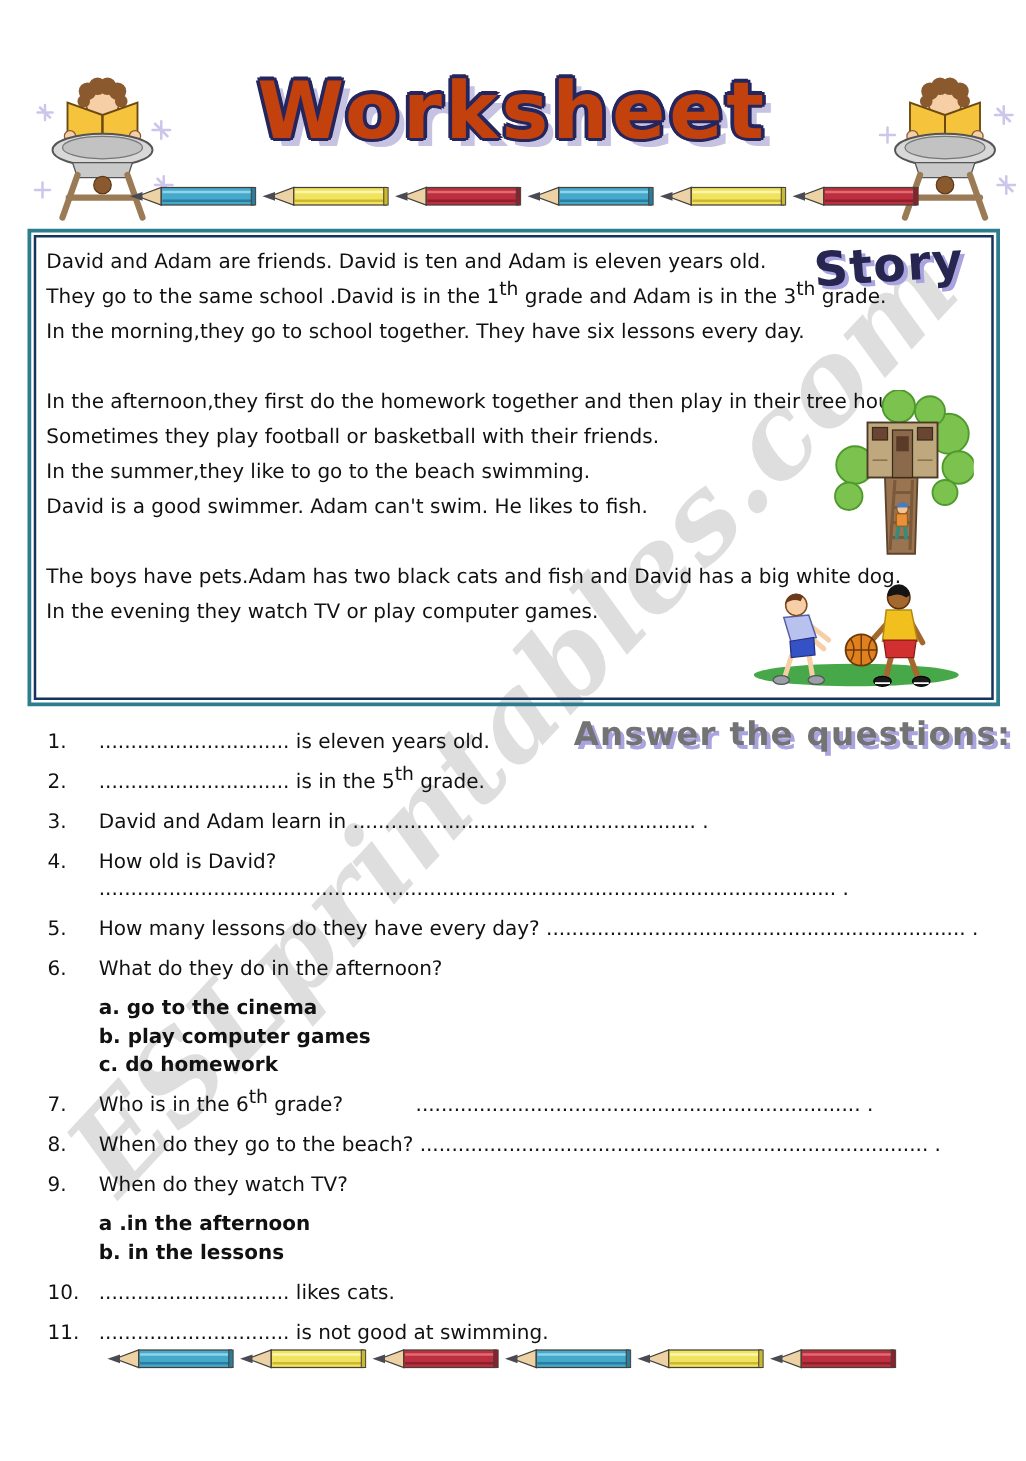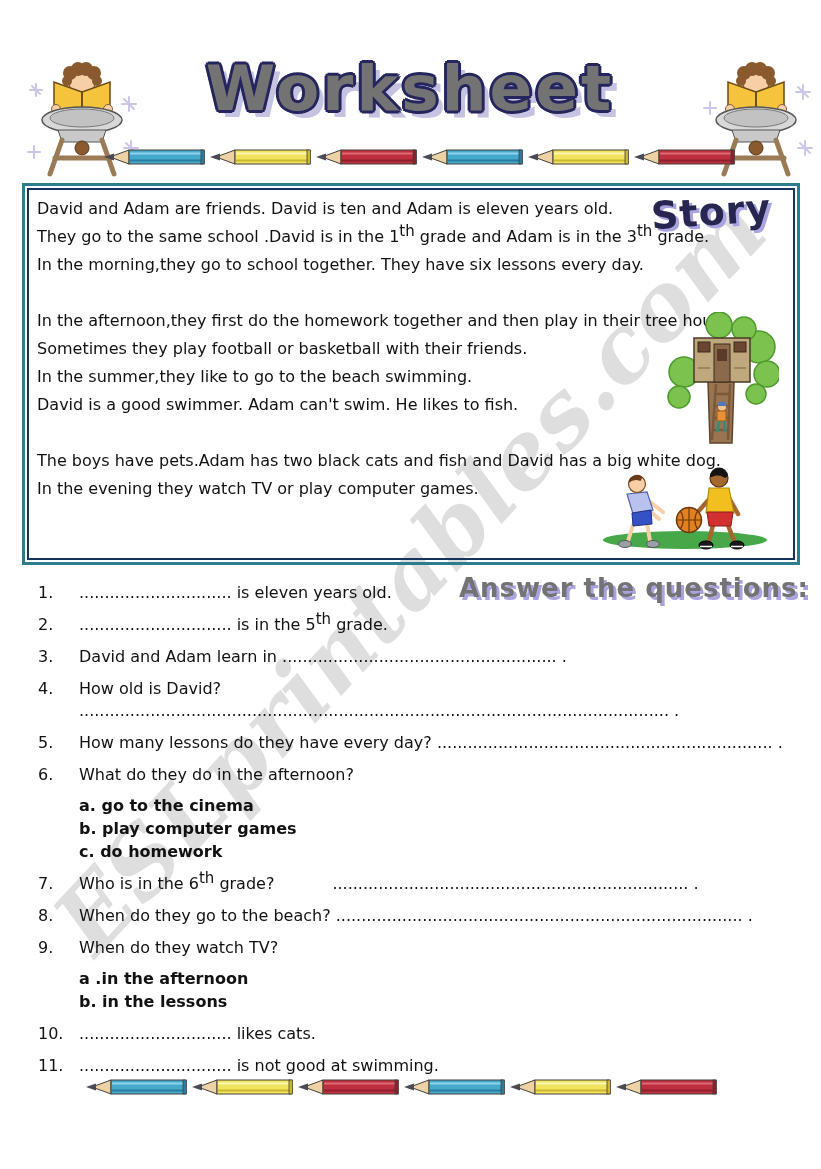--- a/index.html
+++ b/index.html
@@ -8,21 +8,21 @@
   
   .watermark{position:absolute;left:410px;top:575px;transform:translate(-50%,-50%) rotate(-47deg);
      font-family:"DejaVu Serif",serif;font-style:italic;font-weight:bold;font-size:92px;
      color:rgba(190,190,190,0.5);white-space:nowrap;z-index:0;letter-spacing:1px;}
   .layer{position:relative;z-index:1;}
   
   .clipart{position:absolute;}
   .clip-left{left:24px;top:56px;}
   .clip-right{left:698px;top:56px;}
   .title{position:absolute;left:150px;top:52px;width:520px;text-align:center;margin:0;
-     font-size:63px;font-weight:800;letter-spacing:3px;color:#737373;
+     font-size:63px;font-weight:800;letter-spacing:3px;color:#c2410c;
      text-shadow:-2px -2px 0 #26265e,2px -2px 0 #26265e,-2px 2px 0 #26265e,2px 2px 0 #26265e,
                  3px 0 0 #26265e,-3px 0 0 #26265e,0 3px 0 #26265e,0 -3px 0 #26265e,
                  7px 7px 0 #c6c3e2;}
   .pencils{position:absolute;display:flex;gap:2px;}
   .pencils-top{left:103px;top:147px;}
   .pencils-bottom{left:85px;top:1077px;}
   
   .story-box{position:absolute;left:22px;top:183px;width:778px;height:382px;
      border:3px solid #2e7d8e;padding:2px;box-sizing:border-box;background:transparent;}
   .story-inner{border:2px solid #16335e;width:100%;height:100%;box-sizing:border-box;

